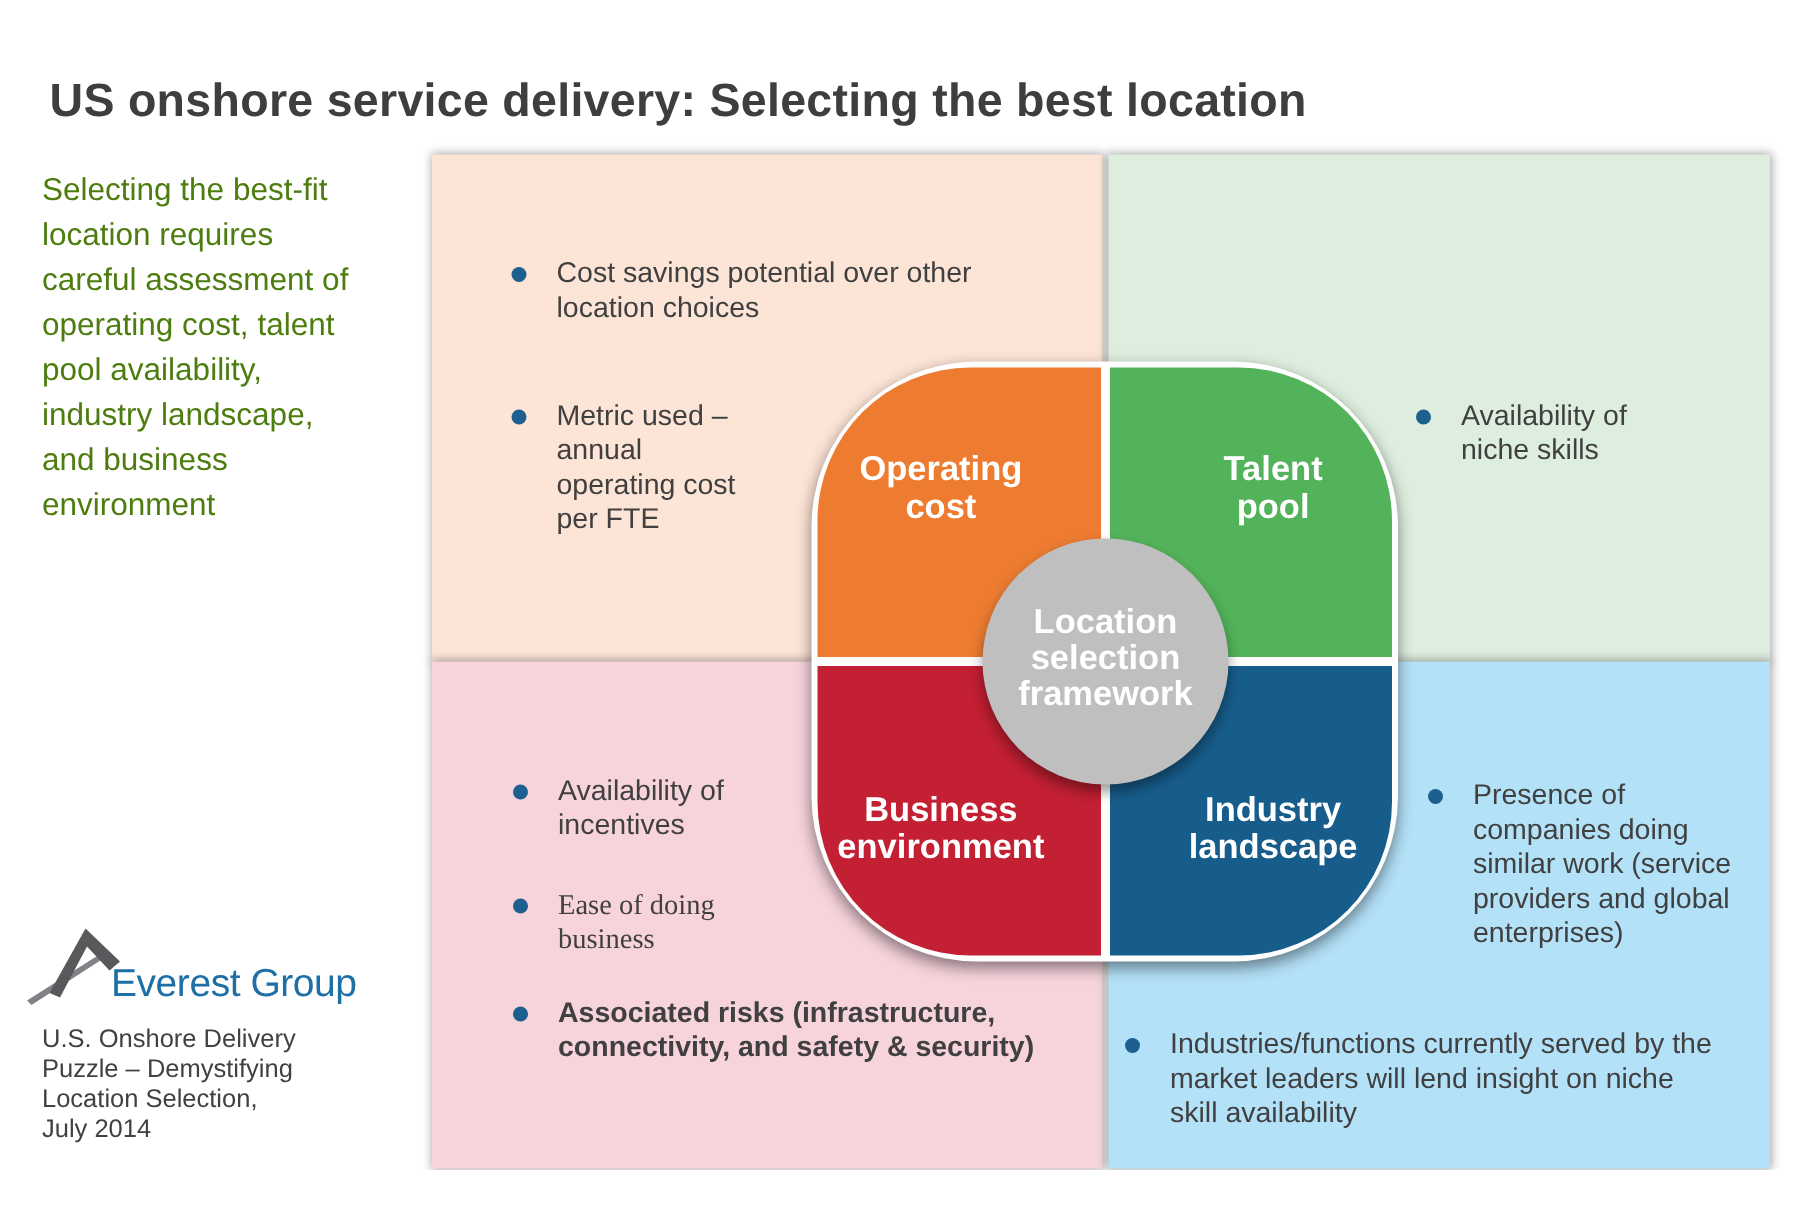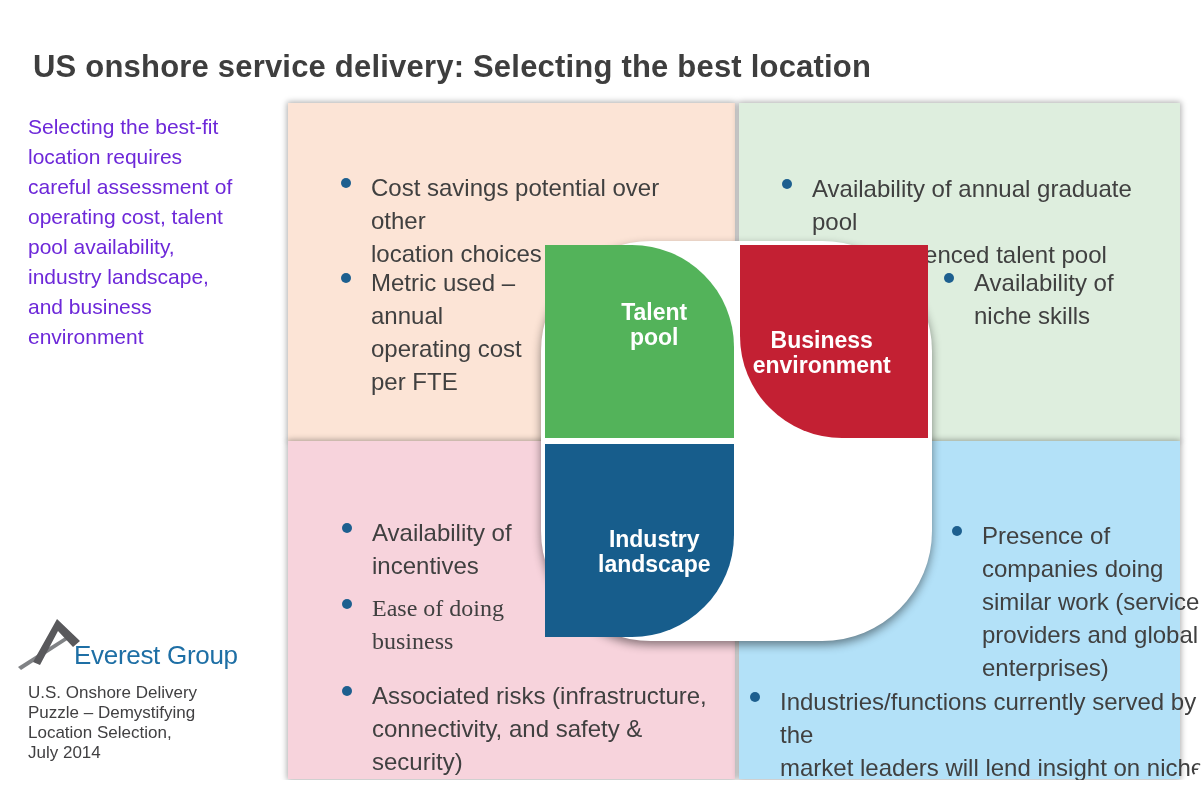--- a/index.html
+++ b/index.html
@@ -24,28 +24,28 @@
   
   .panel{position:absolute;box-shadow:0 0 6px 1px rgba(0,0,0,0.33);}
   .panel-tl{left:288px;top:103px;width:447px;height:338px;}
   .panel-tr{left:739px;top:103px;width:441px;height:338px;}
   .panel-bl{left:288px;top:441px;width:447px;height:338px;}
   .panel-br{left:739px;top:441px;width:441px;height:338px;}
 
   
   .bullet{position:absolute;display:flex;align-items:flex-start;z-index:3;}
   .dot{flex:0 0 auto;width:10px;height:10px;border-radius:50%;margin:7px 20px 0 0;}
-  .btext{font-size:24px;line-height:33px;}
+  .btext{font-size:19px;line-height:23px;}
   .b-oc1{left:341px;top:171px;} .b-oc1 .btext{width:335px;}
   .b-oc2{left:341px;top:266px;} .b-oc2 .btext{width:170px;}
   .b-tp1{left:782px;top:172px;} .b-tp1 .btext{width:355px;}
   .b-tp2{left:944px;top:266px;} .b-tp2 .btext{width:185px;}
   .b-be1{left:342px;top:516px;} .b-be1 .btext{width:205px;}
   .b-be2{left:342px;top:592px;} .b-be2 .btext{width:185px;font-family:Liberation Serif, serif;}
-  .b-be3{left:342px;top:679px;} .b-be3 .btext{width:365px;}
+  .b-be3{left:342px;top:664px;font-weight:bold;} .b-be3 .btext{width:365px;}
   .b-il1{left:952px;top:519px;} .b-il1 .btext{width:235px;}
   .b-il2{left:750px;top:685px;} .b-il2 .btext{width:435px;}
 
   
   .motif{
     position:absolute;left:541px;top:241px;width:391px;height:400px;z-index:4;
     background:#fff;border-radius:110px;padding:4px;box-sizing:border-box;
     display:grid;grid-template-columns:1fr 1fr;grid-template-rows:1fr 1fr;gap:6px;
     box-shadow:0 4px 10px rgba(0,0,0,0.45);
   }
@@ -75,21 +75,21 @@
     font-size:17px;line-height:20px;color:#414042;
   }
 </style>
 </head>
 <body>
 
 <div class="slide">
 
   <h1 class="title" style="color: rgb(62, 62, 62);">US onshore service delivery: Selecting the best location</h1>
 
-  <div class="intro pre" style="color: #6d28d9;">Selecting the best-fit
+  <div class="intro pre" style="color: #4d7c0f;">Selecting the best-fit
 location requires
 careful assessment of
 operating cost, talent
 pool availability,
 industry landscape,
 and business
 environment</div>
 
   <div class="panel panel-tl" style="background: rgb(252, 228, 214);"></div>
   <div class="panel panel-tr" style="background: rgb(222, 238, 222);"></div>
@@ -102,25 +102,20 @@
 location choices</span>
   </div>
   <div class="bullet b-oc2">
     <span class="dot" style="background: rgb(29, 95, 143);"></span>
     <span class="btext pre">Metric used –
 annual
 operating cost
 per FTE</span>
   </div>
 
-  <div class="bullet b-tp1">
-    <span class="dot" style="background: rgb(29, 95, 143);"></span>
-    <span class="btext pre">Availability of annual graduate pool
-and experienced talent pool</span>
-  </div>
   <div class="bullet b-tp2">
     <span class="dot" style="background: rgb(29, 95, 143);"></span>
     <span class="btext pre">Availability of
 niche skills</span>
   </div>
 
   <div class="bullet b-be1">
     <span class="dot" style="background: rgb(29, 95, 143);"></span>
     <span class="btext pre">Availability of
 incentives</span>
@@ -145,34 +140,43 @@
 enterprises)</span>
   </div>
   <div class="bullet b-il2">
     <span class="dot" style="background: rgb(29, 95, 143);"></span>
     <span class="btext pre">Industries/functions currently served by the
 market leaders will lend insight on niche
 skill availability</span>
   </div>
 
   <div class="motif">
+    <div class="cell q-oc" style="background: rgb(237, 124, 49);">
+      <span class="qlabel pre">Operating
+cost</span>
+    </div>
     <div class="cell q-tp" style="background: rgb(83, 179, 90);">
       <span class="qlabel pre">Talent
 pool</span>
     </div>
     <div class="cell q-be" style="background: rgb(195, 32, 51);">
       <span class="qlabel pre">Business
 environment</span>
     </div>
     <div class="cell q-il" style="background: rgb(23, 93, 140);">
       <span class="qlabel pre">Industry
 landscape</span>
     </div>
   </div>
 
+  <div class="circle" style="background: rgb(191, 191, 191);">
+    <span class="qlabel pre">Location
+selection
+framework</span>
+  </div>
 
   <div class="logo">
     <svg width="90" height="60" viewBox="0 0 90 60">
       <polygon points="0,55 52,22 54,25 3,58" fill="#808285"></polygon>
       <polygon points="15,50 39,7 62,29 55,35 40,19 22,53" fill="#59595C"></polygon>
     </svg>
     <span class="logotext" style="color: rgb(30, 111, 165);">Everest Group</span>
   </div>
 
   <div class="source pre">U.S. Onshore Delivery

